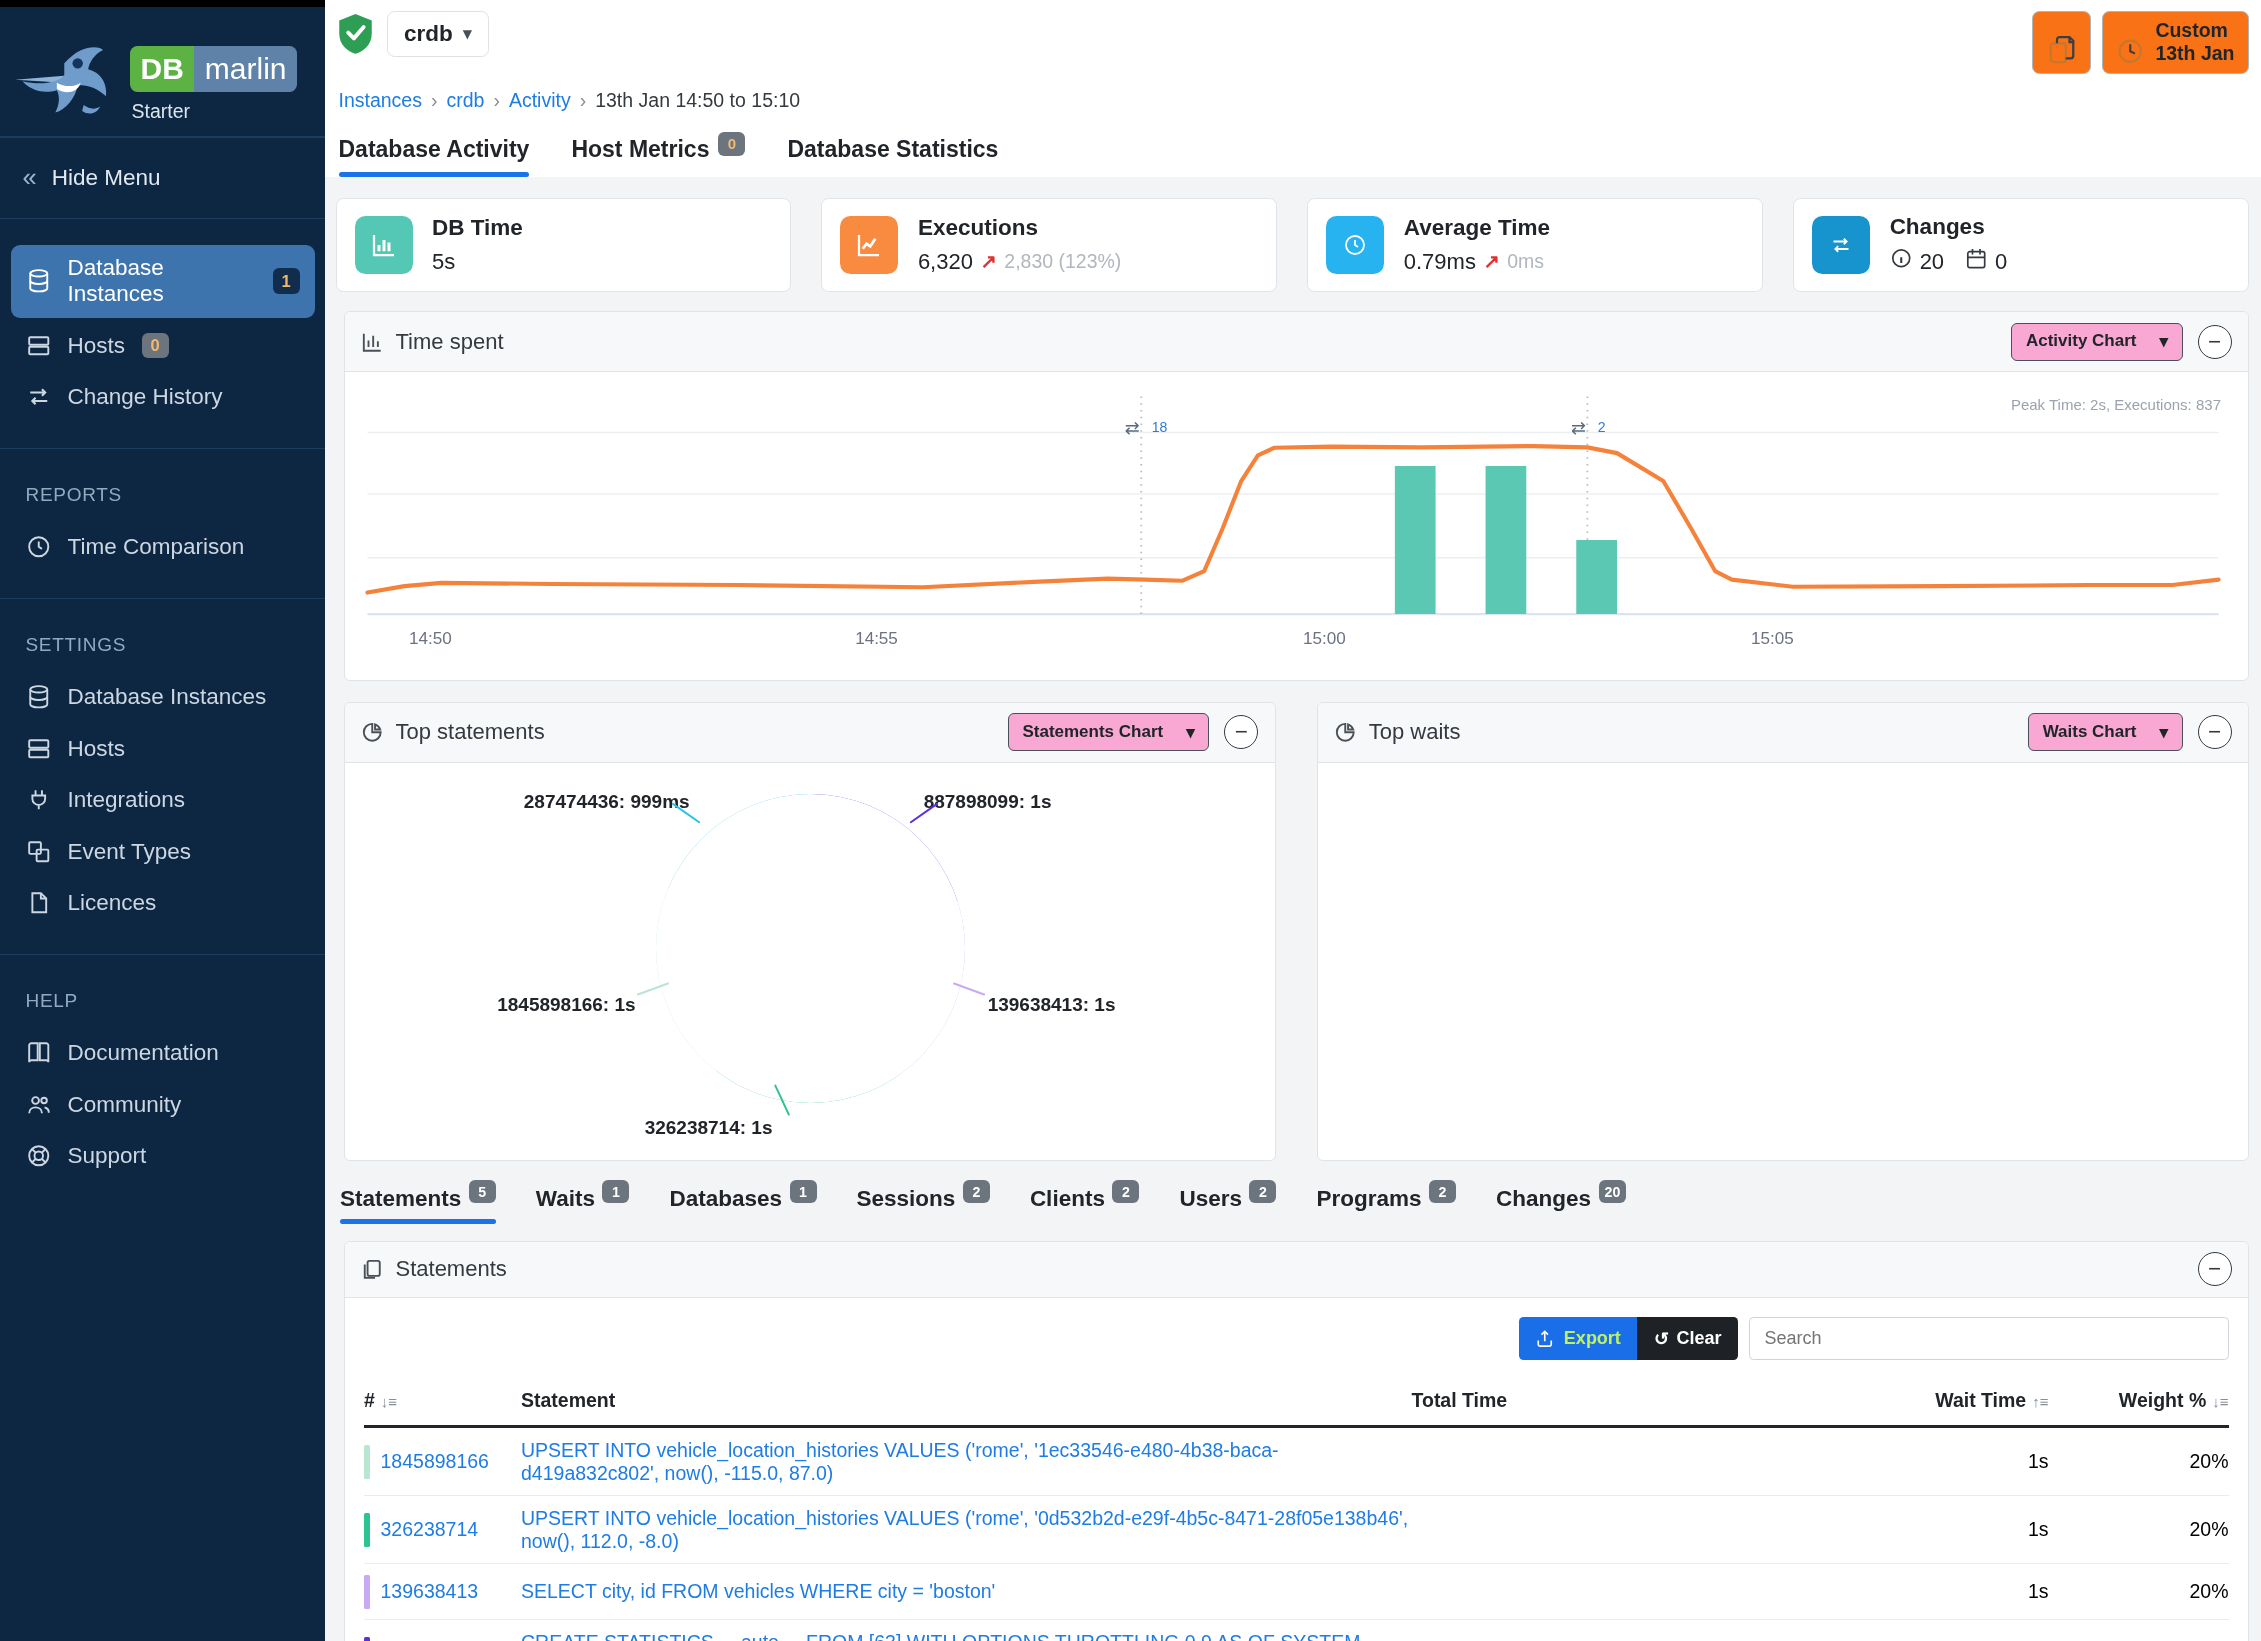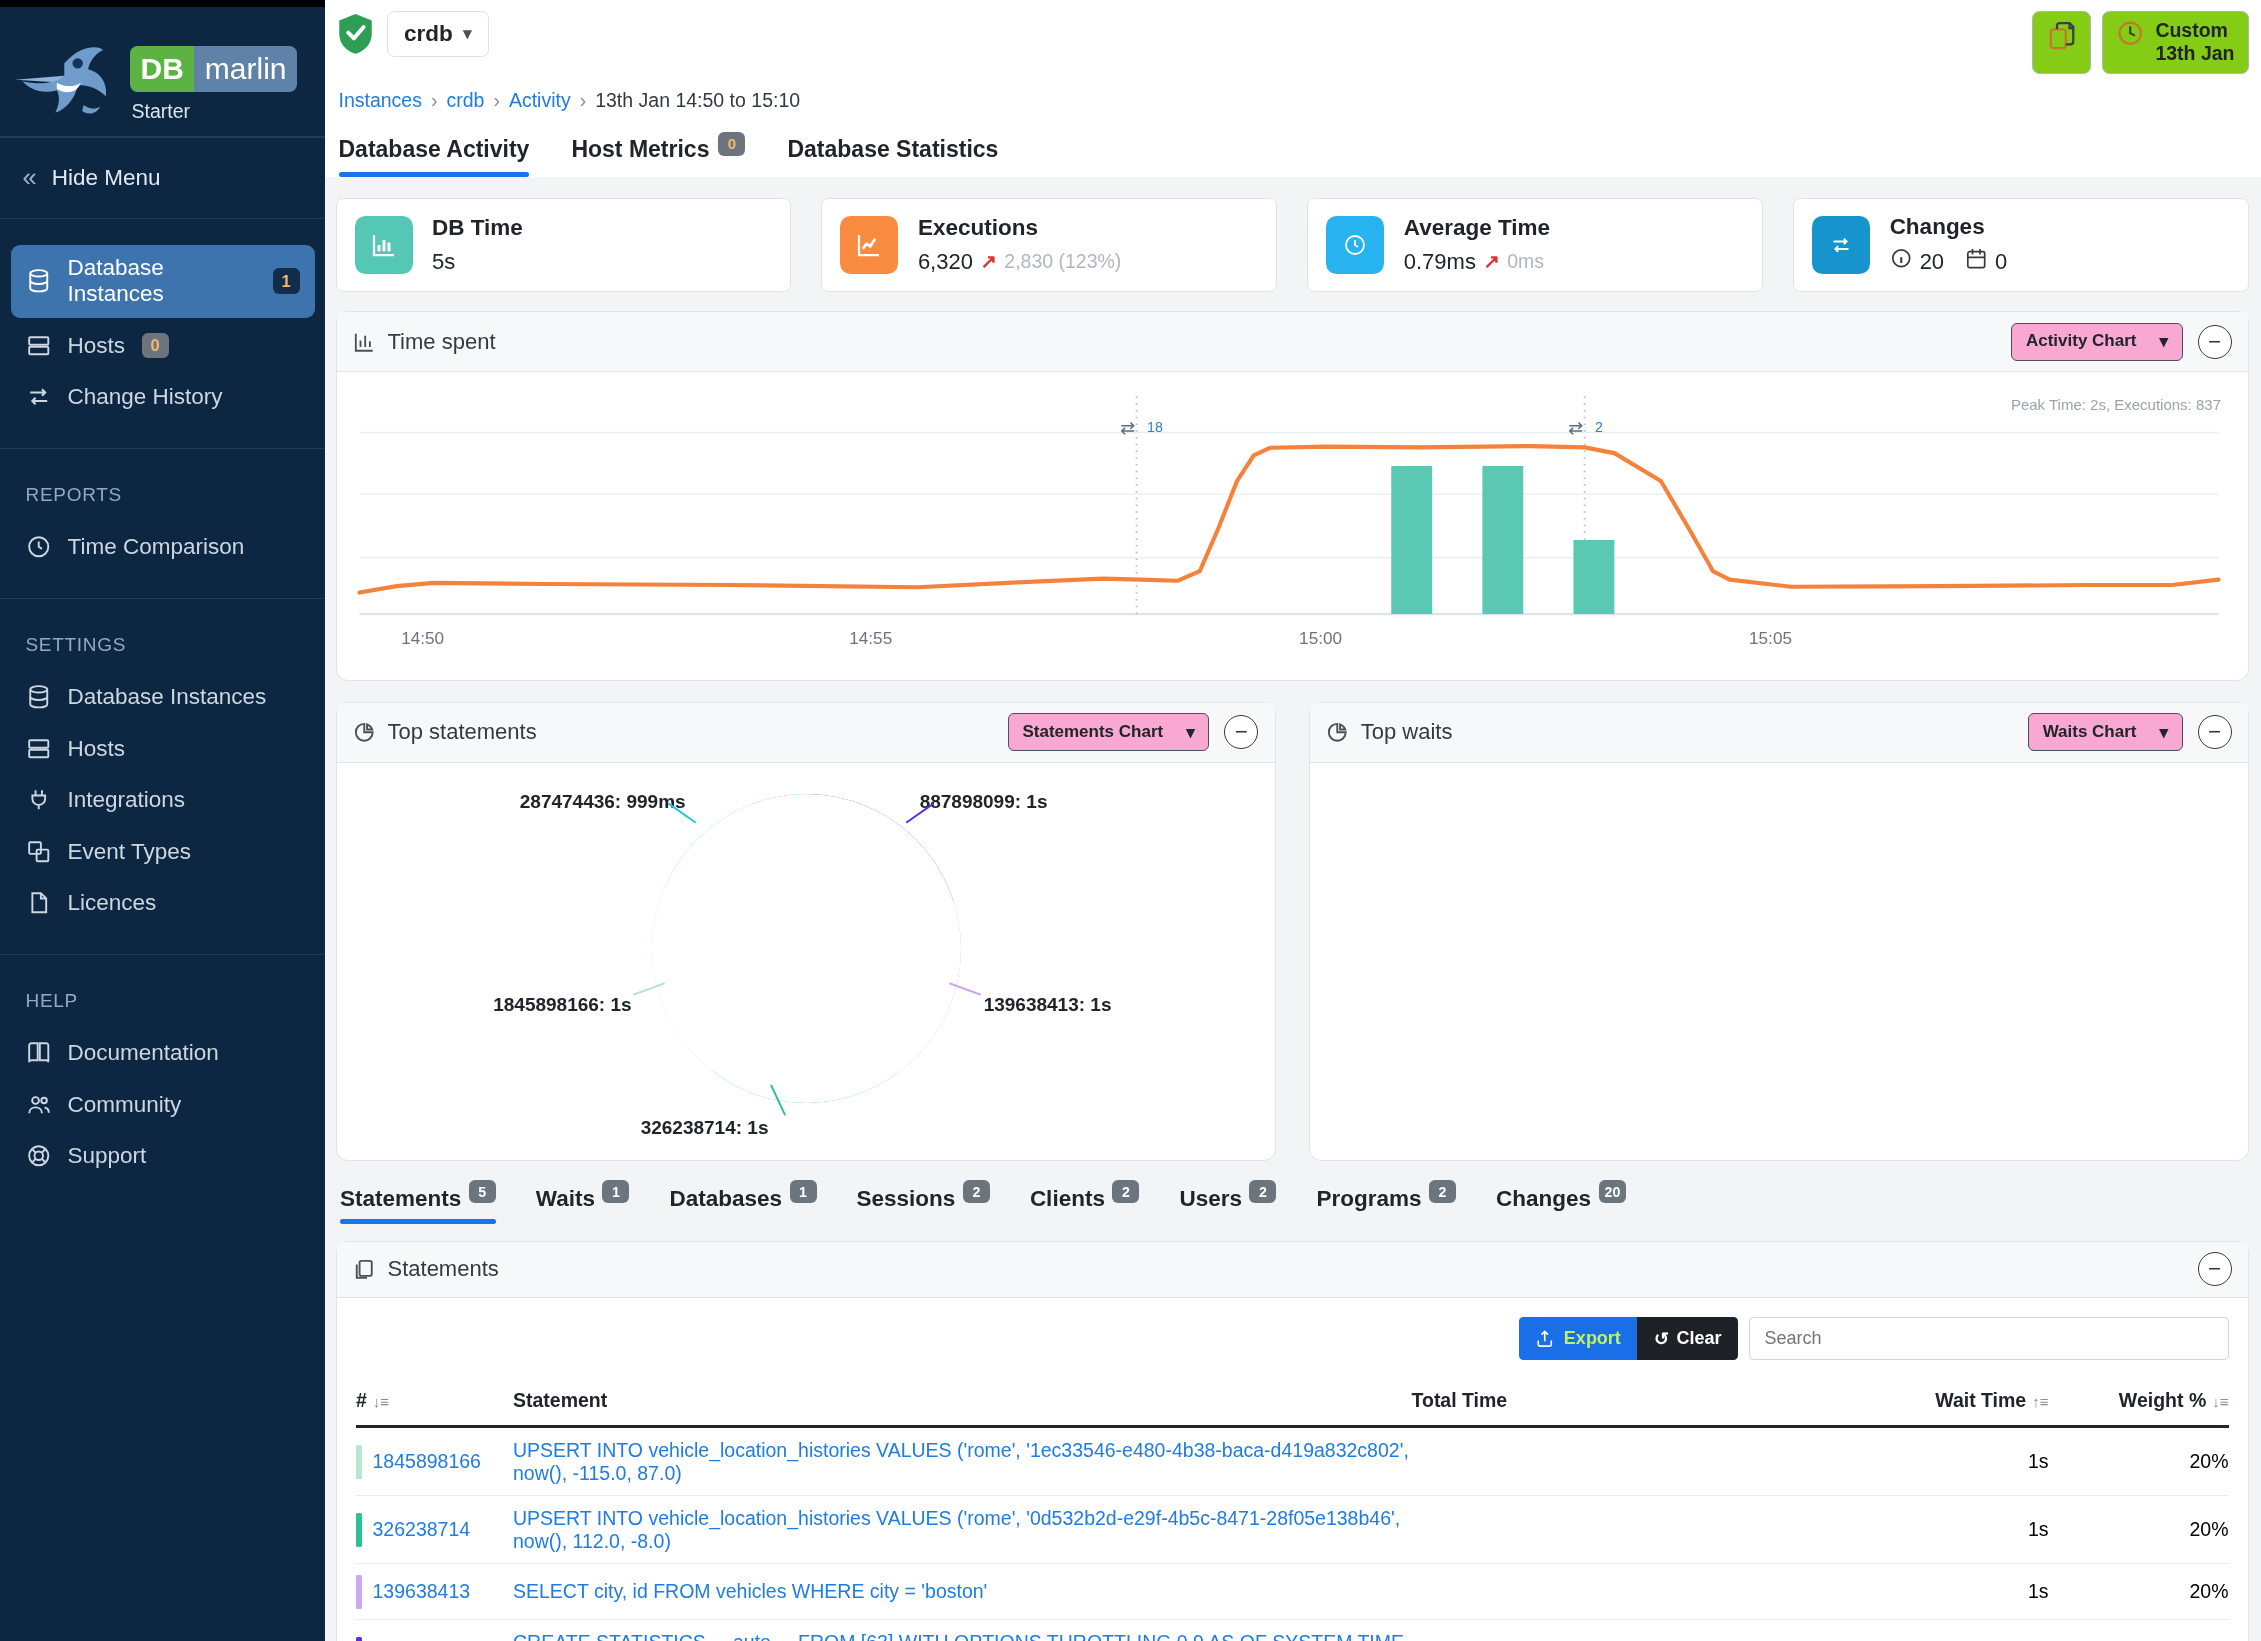--- a/index.html
+++ b/index.html
@@ -27,21 +27,21 @@
   .side-item.active .badge { background:#122c4c; }
 
   
   .main { flex:1; display:flex; flex-direction:column; }
   .topzone { background:#ffffff; padding:10.5px 12px 0 10.5px; }
   .topbar { display:flex; align-items:flex-start; justify-content:space-between; }
   .topbar-left { display:flex; align-items:center; gap:12px; }
   .inst-btn { display:flex; align-items:center; gap:10.5px; border:1.5px solid #dee2e6; border-radius:7.5px; padding:9px 16.5px; font-size:22.5px; font-weight:bold; color:#212529; background:#fff; cursor:pointer; }
   .inst-btn .carat { font-size:16.5px; color:#495057; }
   .topbar-right { display:flex; gap:10.5px; }
-  .tool-btn { border:1.5px solid #adb5bd; border-radius:7.5px; background:#84cc16; padding:7.5px 13.5px; display:flex; align-items:flex-start; gap:10.5px; cursor:pointer; color:#212529; }
+  .tool-btn { border:1.5px solid #adb5bd; border-radius:7.5px; background:#f97316; padding:7.5px 13.5px; display:flex; align-items:flex-end; gap:10.5px; cursor:pointer; color:#212529; }
   .time-btn .lines { font-size:19.5px; font-weight:bold; line-height:1.2; text-align:left; }
   .breadcrumb { display:flex; gap:9px; align-items:center; font-size:19.5px; padding:15px 3px 4.5px 3px; }
   .breadcrumb a { color:#1e7ce5; text-decoration:none; cursor:pointer; }
   .breadcrumb .sep { color:#868e96; }
   .breadcrumb .current { color:#343a40; }
   .main-tabs { display:flex; gap:42px; padding:19.5px 3px 0 3px; }
   .main-tab { font-size:23px; font-weight:bold; color:#212529; padding-bottom:13.5px; display:flex; gap:9px; align-items:flex-start; cursor:pointer; position:relative; }
   .main-tab.active::after { content:""; position:absolute; left:0; right:0; bottom:0; height:5.2px; background:#1a73e8; border-radius:3px; }
   .main-tab .badge { font-size:15px; margin-top:-4.5px; }
 
@@ -51,21 +51,21 @@
   .cards { display:flex; gap:30px; margin:10.5px 0 19.5px 0; }
   .card { flex:1; background:#fff; border:0.7px solid #e0e4e8; border-radius:7.5px; padding:15px 18px; display:flex; align-items:center; gap:19.5px; }
   .card .icbox { width:58px; height:58px; border-radius:10.5px; display:flex; align-items:center; justify-content:center; color:#fff; flex:0 0 58px; }
   .card h3 { font-size:22.5px; color:#212529; margin-bottom:7.5px; }
   .card .val-row { font-size:22px; color:#212529; display:flex; align-items:center; gap:7.5px; }
   .delta-arrow { color:#e03131; font-size:19.5px; font-weight:bold; }
   .delta { color:#b0b7bf; font-size:19.5px; }
   .chg-ic { width:22.5px; height:22.5px; color:#343a40; }
 
   
-  .panel { background:#fff; border:0.7px solid #e0e4e8; border-radius:12px; margin-bottom:21px; }
+  .panel { background:#fff; border:0.7px solid #e0e4e8; border-radius:6px; margin-bottom:21px;margin-left:8px; }
   .panel-head { background:#f7f8f9; border-bottom:0.7px solid #e0e4e8; border-radius:6px 6px 0 0; display:flex; align-items:center; justify-content:space-between; padding:10.5px 16.5px; }
   .panel-title { display:flex; align-items:center; gap:12px; font-size:22px; color:#343a40; }
   .panel-title .ic { width:22.5px; height:22.5px; color:#495057; }
   .panel-actions { display:flex; align-items:center; gap:15px; }
   .drop-btn { border:1.5px solid #495057; border-radius:6px; background:#f9a8d4; font-size:17px; font-weight:bold; color:#212529; padding:7.5px 13.5px; display:flex; gap:23px; align-items:flex-start; cursor:pointer; }
   .minus-btn { width:34px; height:34px; border:1.5px solid #343a40; border-radius:50%; display:flex; align-items:center; justify-content:center; font-size:22.5px; color:#343a40; cursor:pointer; background:#fff; }
 
   .ts-body { position:relative; padding:7.5px 15px 12px 15px; }
   .ts-annotation { position:absolute; top:24px; right:27px; font-size:15px; color:#9aa3ad; }
 

